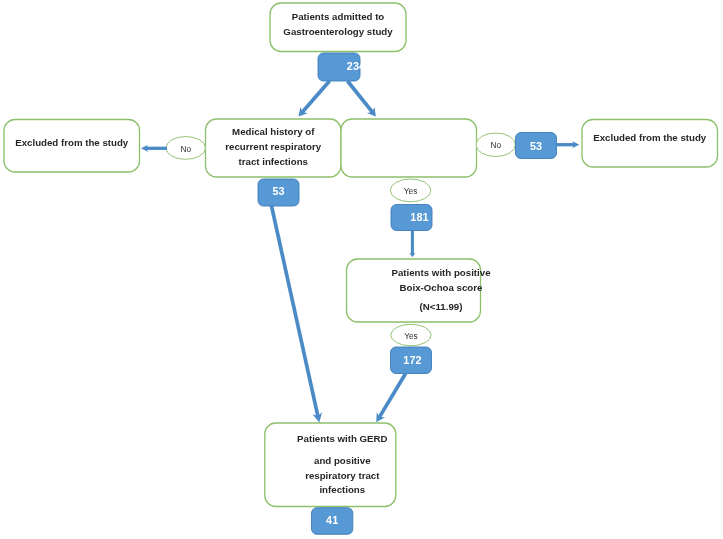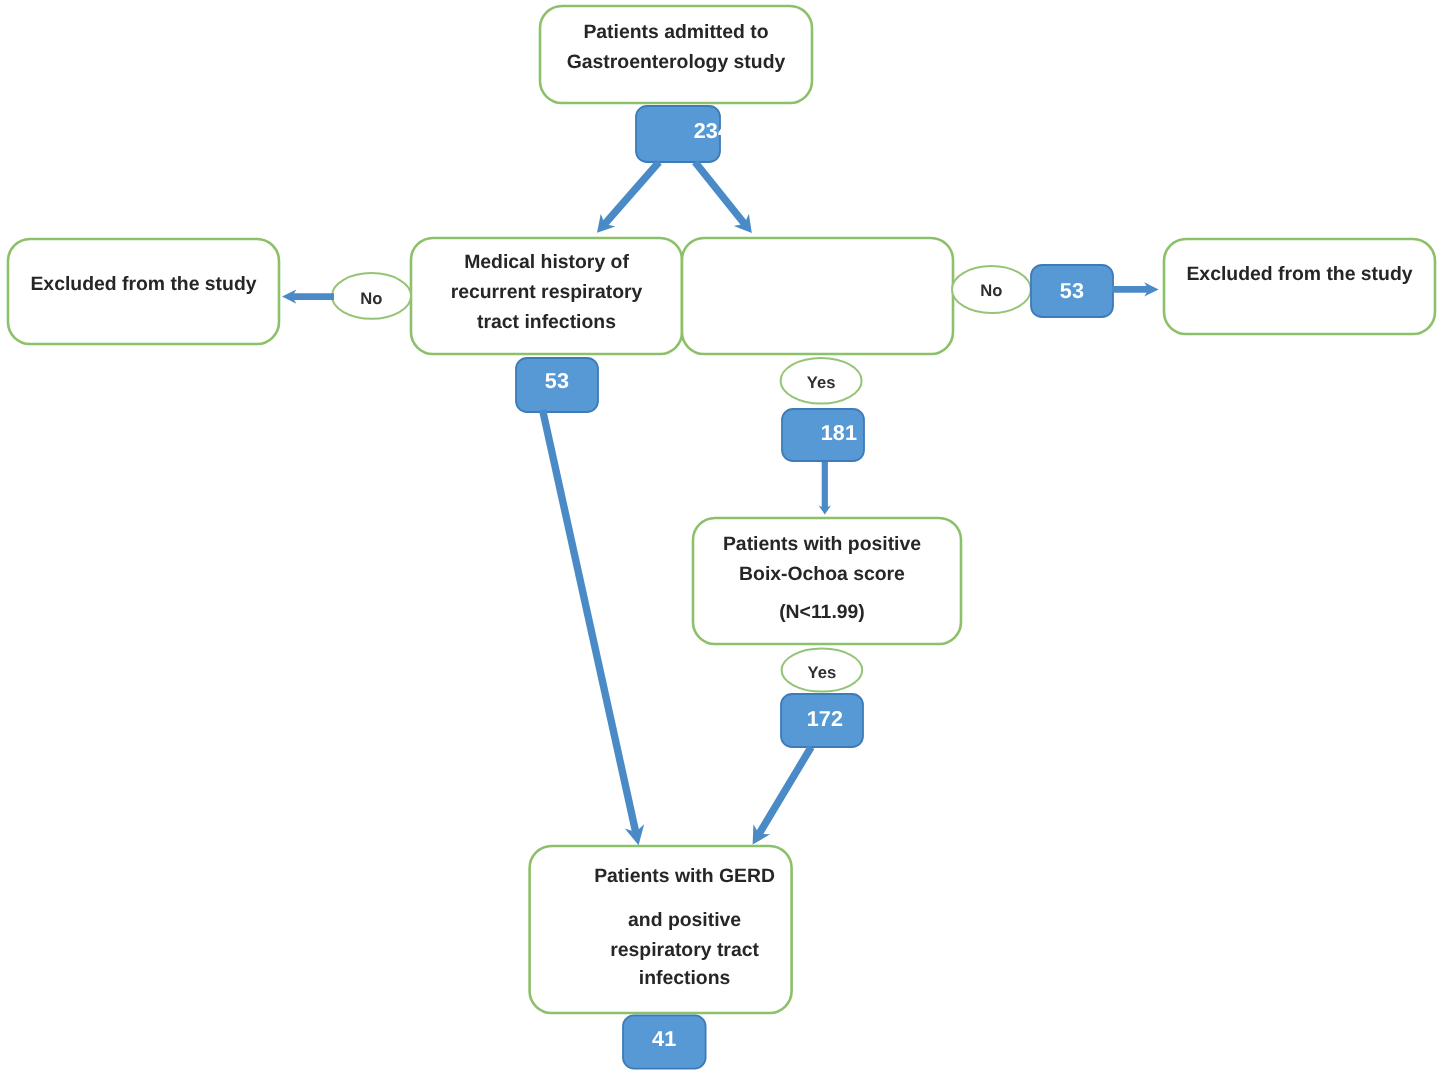--- a/index.html
+++ b/index.html
@@ -40,21 +40,21 @@
     z-index:7;
     letter-spacing:0.1px;
   }
 
   .elltxt {
     position:absolute;
     transform:translateZ(0);
     text-align:center;
     color:#2f2f2f;
     font-size:8.3px;
-    font-weight:bold;
+    font-weight:normal;
     line-height:1;
     z-index:8;
   }
 </style>
 </head>
 <body>
 
 <div id="stage">
 
   <svg class="layer" id="shapes" viewBox="0 0 723 539">
@@ -115,21 +115,21 @@
     <span class="ln">Excluded from the study</span>
   </div>
 
   <div class="elltxt" style="left:166px; top:145.1px; width:39.4px;">No</div>
   <div class="elltxt" style="left:476px; top:141.2px; width:39.4px;">No</div>
   <div class="numtxt" style="left:515.5px; top:140.5px; width:41px;">53</div>
 
   <div class="elltxt" style="left:390.3px; top:187.3px; width:40.5px;">Yes</div>
   <div class="numtxt" style="left:391px; top:212.2px; width:57px;">181</div>
 
-  <div class="txt" style="left:333px; top:266px; width:134px;padding-left:11px;" data-gap="4">
+  <div class="txt" style="left:363px; top:266px; width:134px;padding-left:11px;" data-gap="4">
     <span class="ln">Patients with positive</span>
     <span class="ln">Boix-Ochoa score</span>
     <span class="gap"></span>
     <span class="ln">(N&lt;11.99)</span>
   </div>
 
   <div class="elltxt" style="left:390.8px; top:332px; width:40.3px;">Yes</div>
   <div class="numtxt" style="left:392px; top:354.8px; width:41px;">172</div>
 
   <div class="txt" style="left:264.8px; top:432px; width:155px;">

